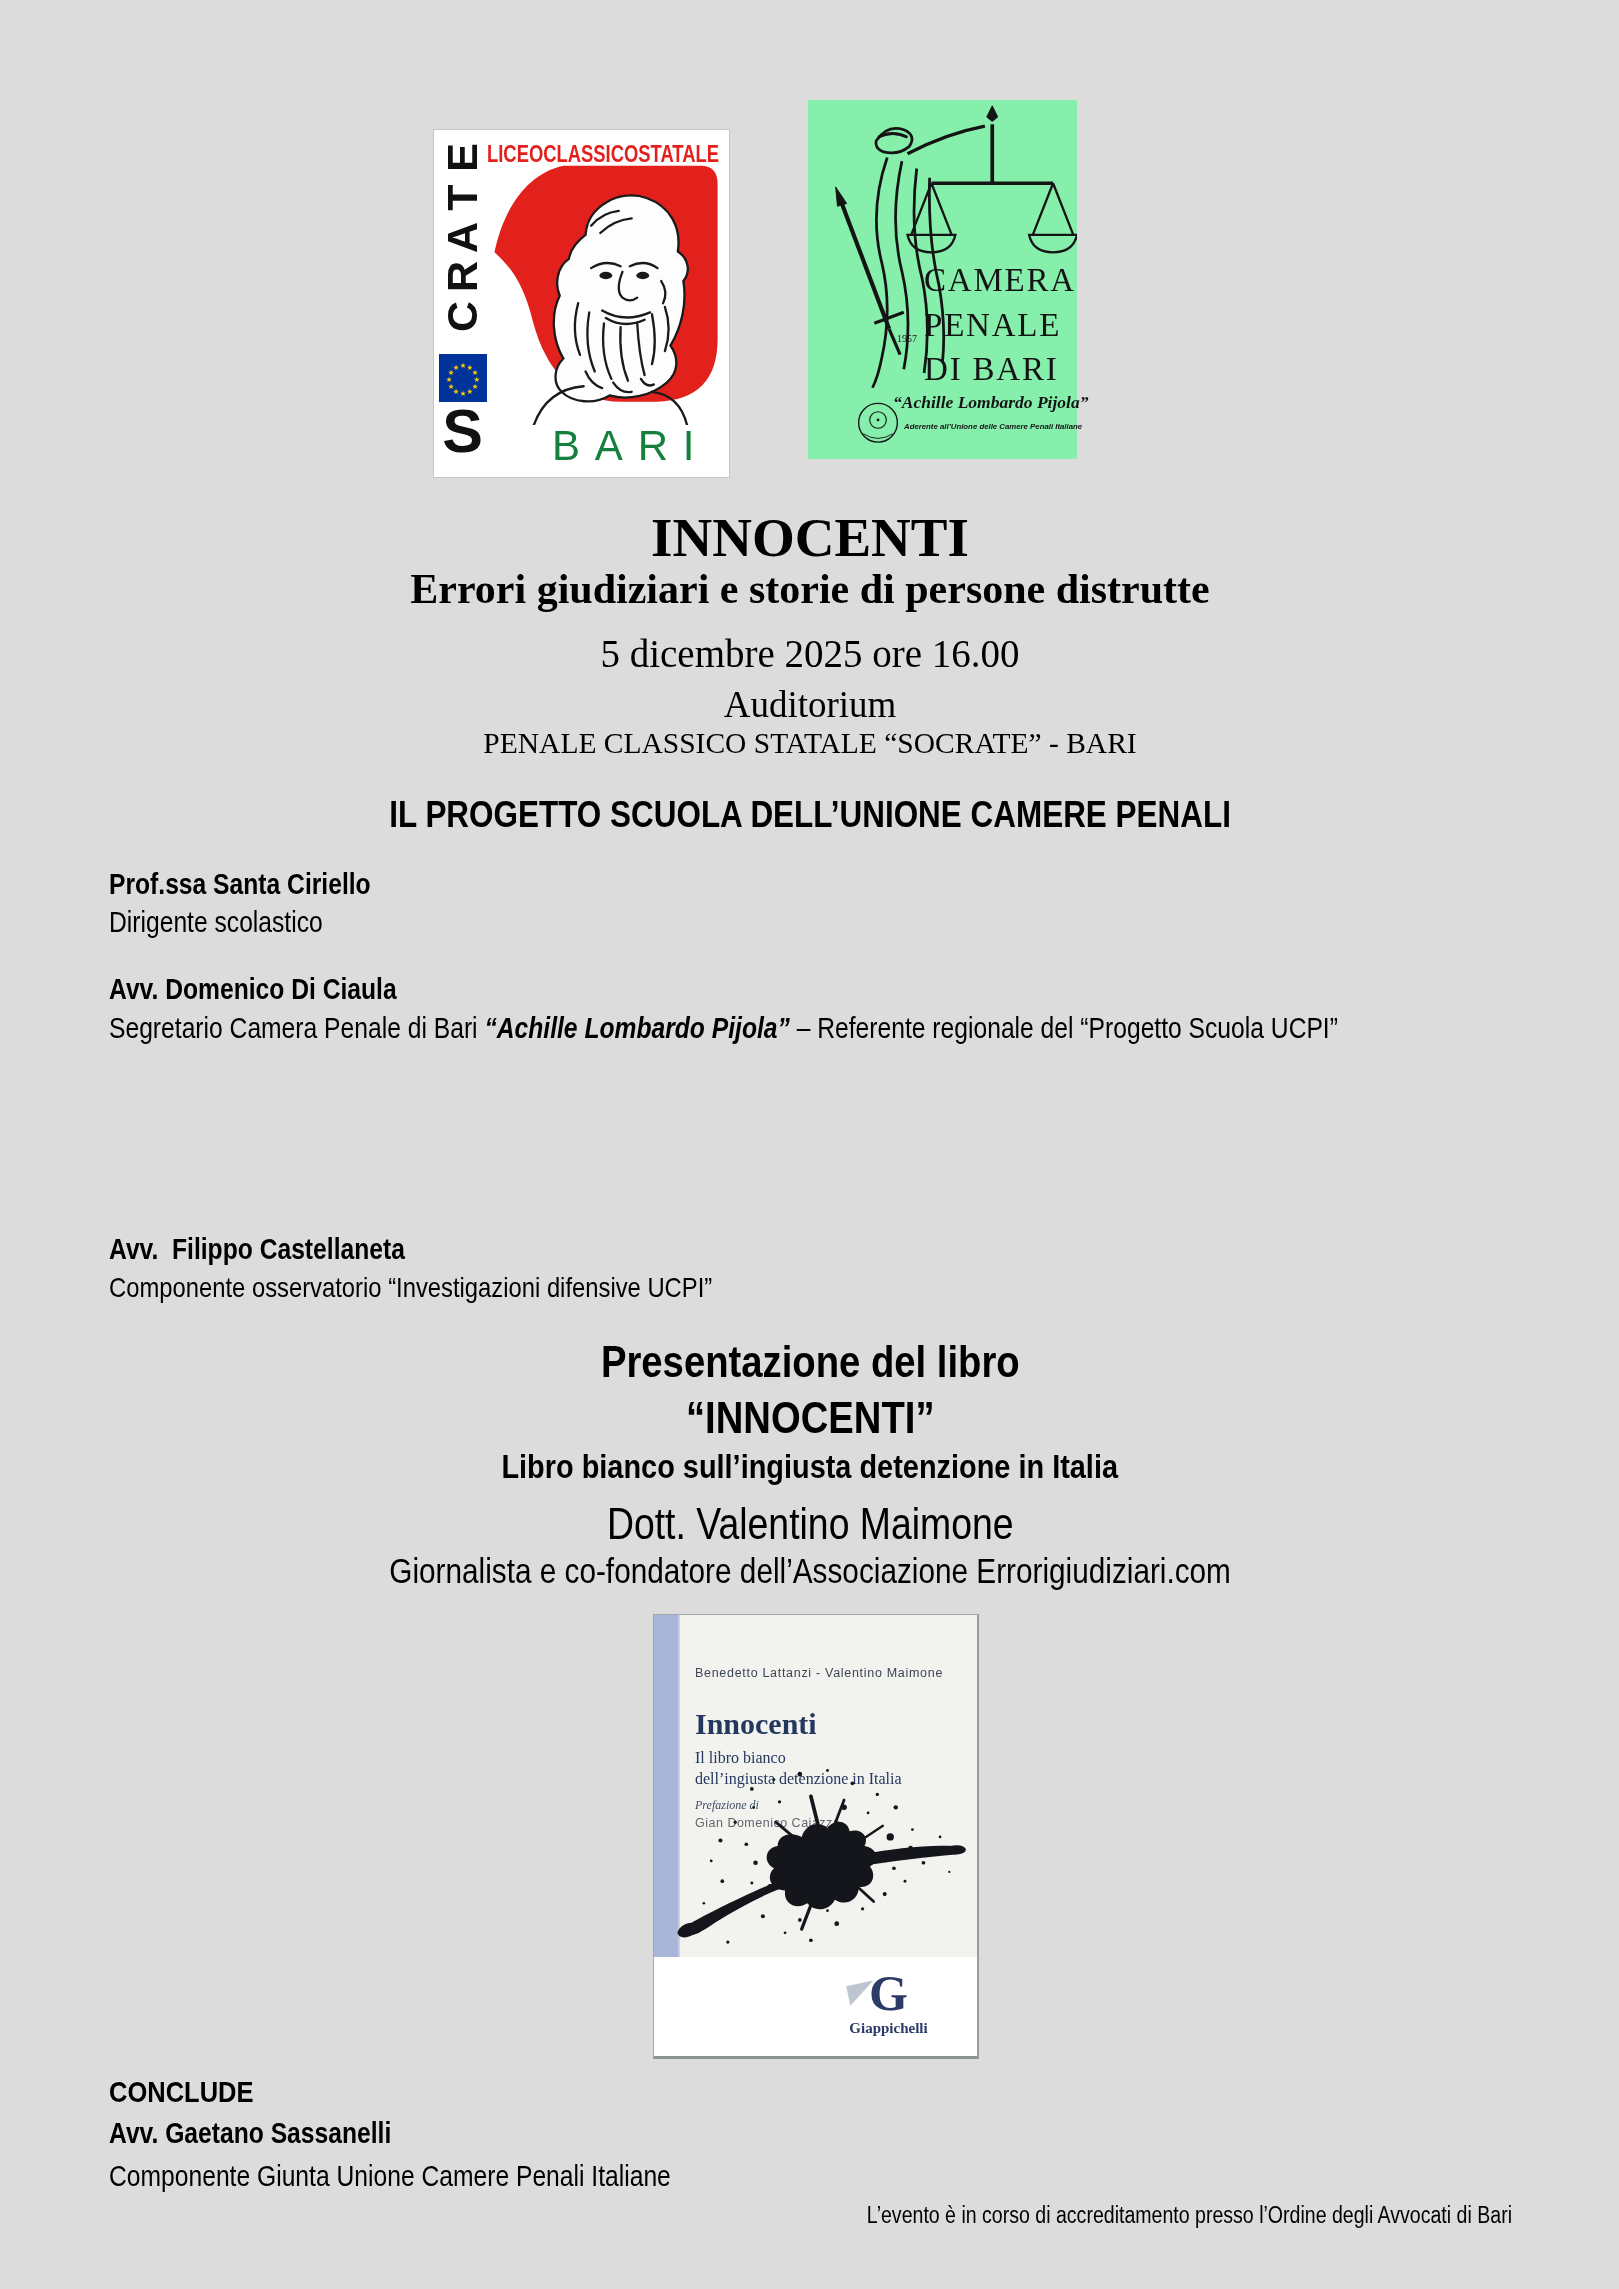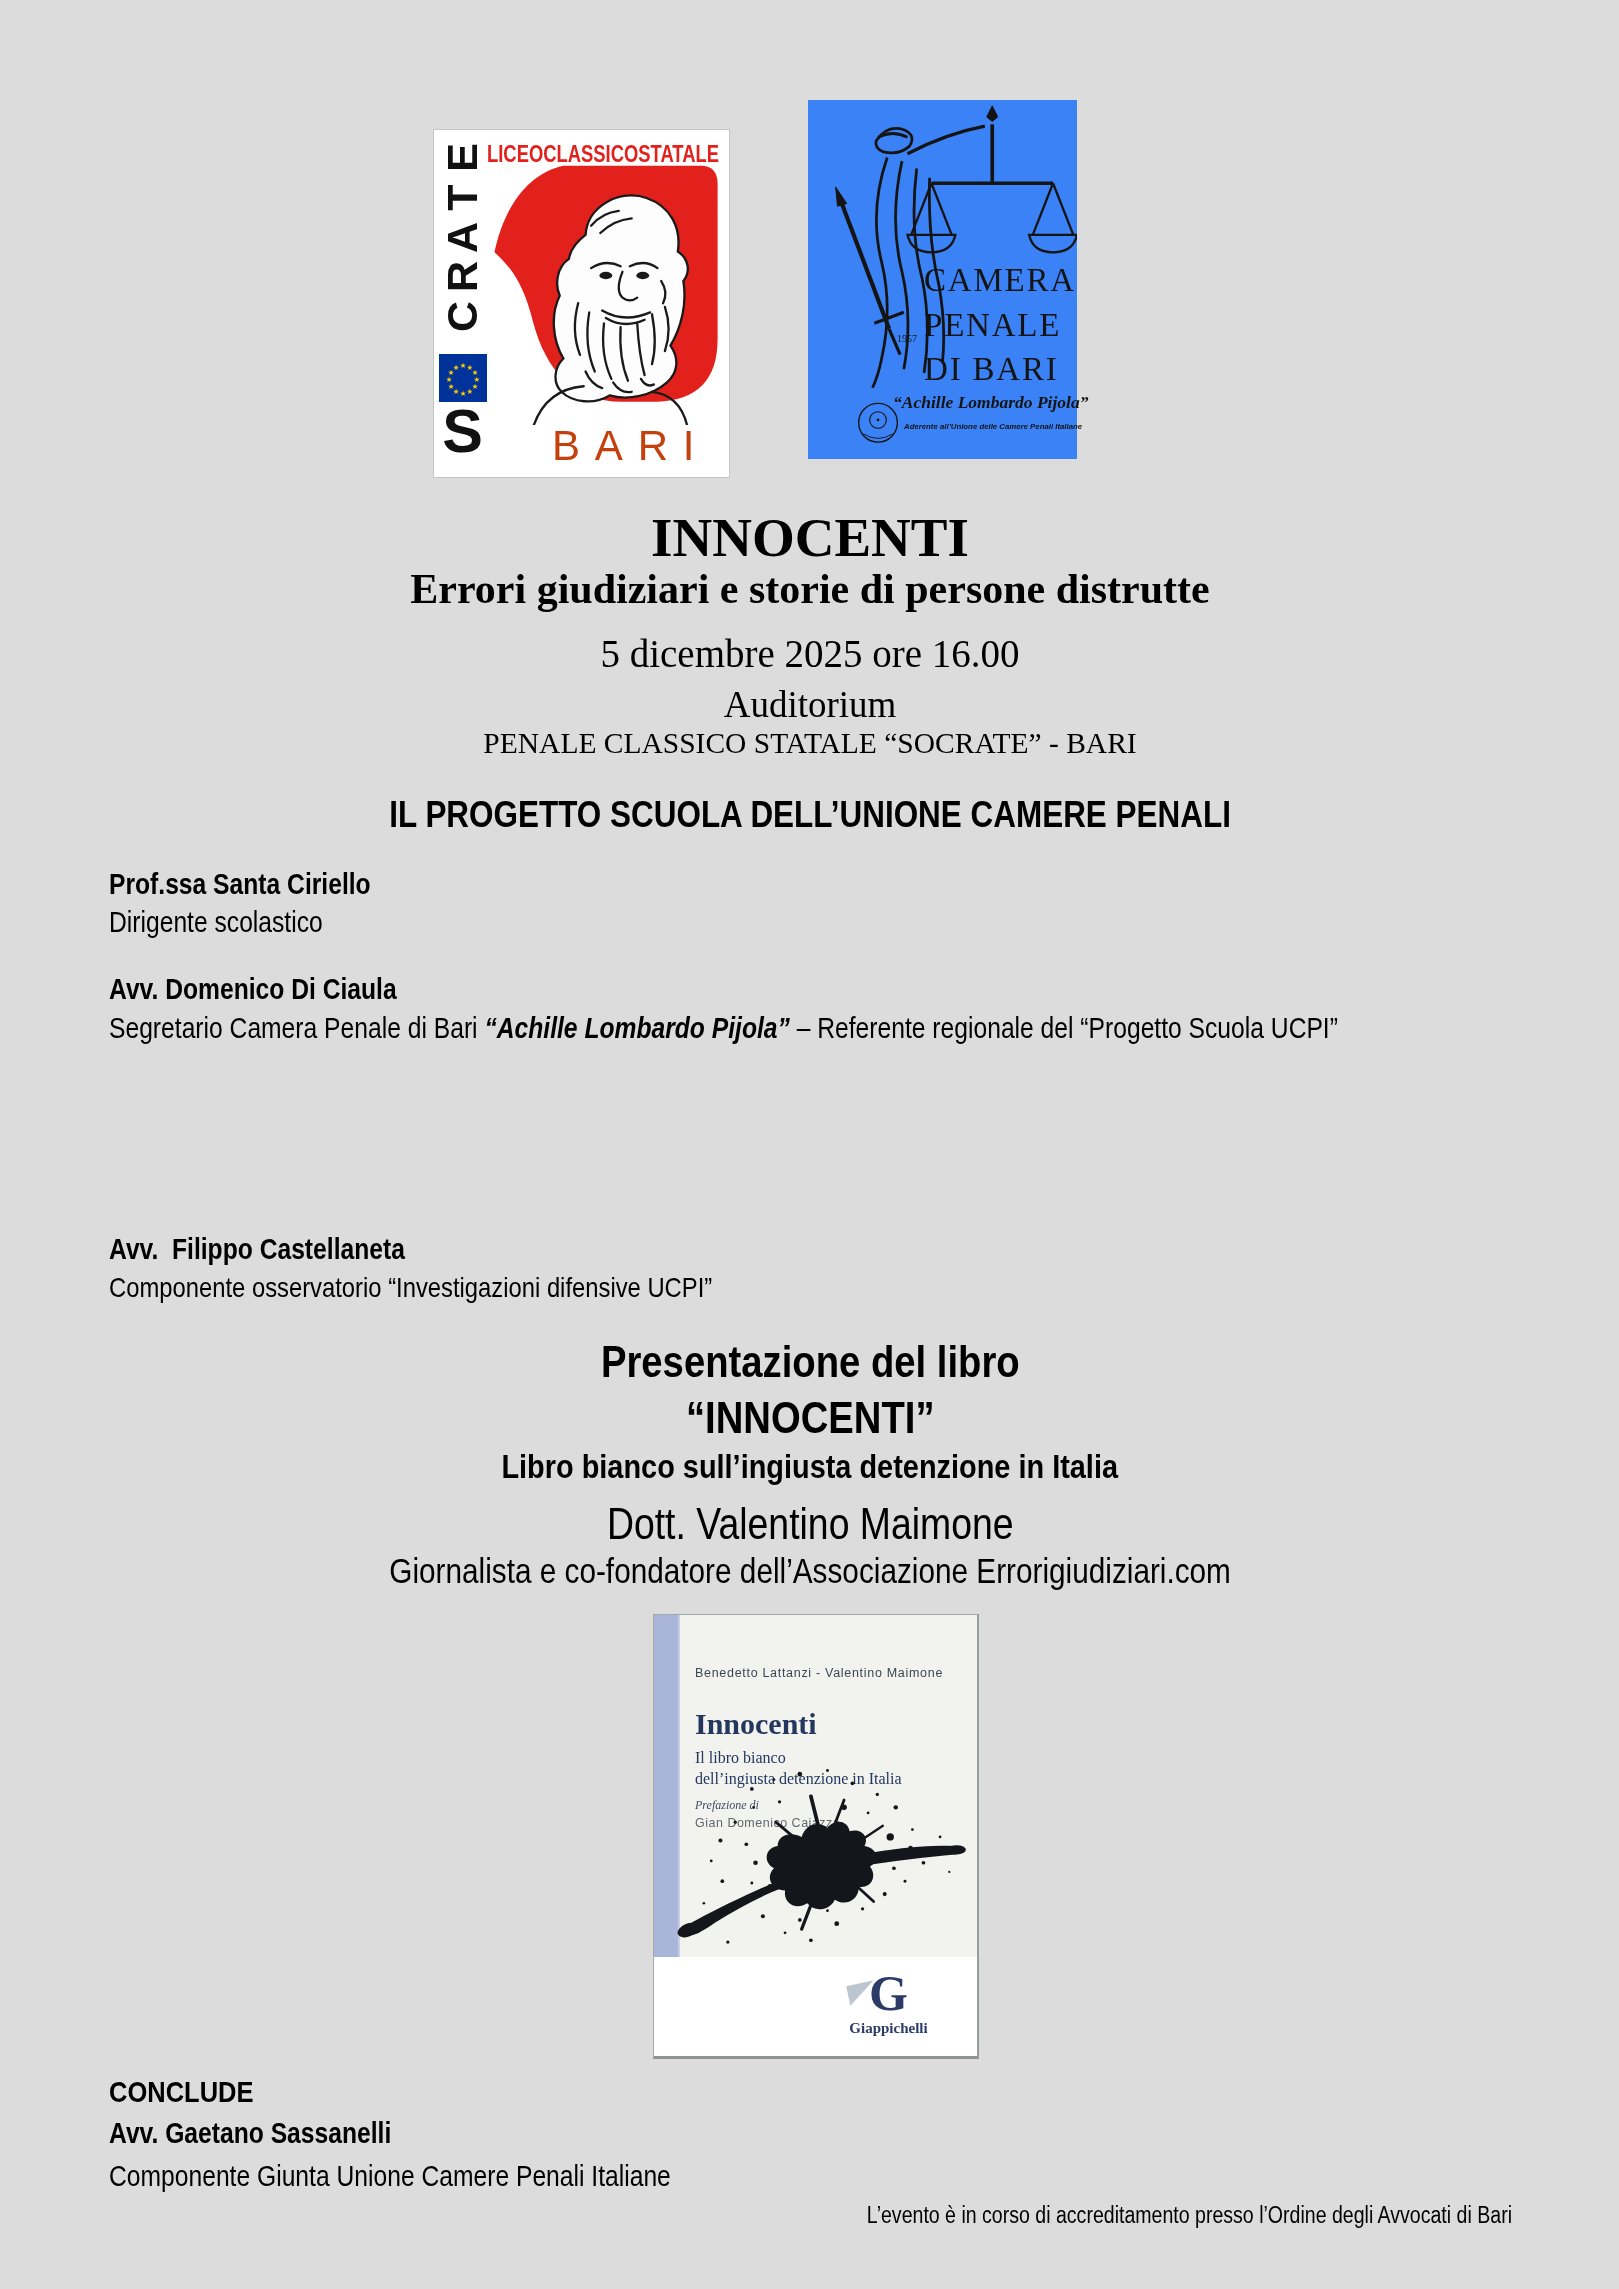--- a/index.html
+++ b/index.html
@@ -19,23 +19,23 @@
   .logo-socrate{left:433px;top:129px;width:295px;height:347px;background:#ffffff;
                 border:0.9px solid #c4c6c4;}
   .soc-word-top{position:absolute;left:53px;top:11px;color:#e3211c;font-weight:bold;
                 font-size:23px;white-space:nowrap;transform:scaleX(.8);transform-origin:0 0;}
   .soc-vletter{position:absolute;left:3.7px;width:48px;height:41px;display:flex;
                align-items:center;justify-content:center;font-weight:bold;font-size:43px;
                transform:rotate(-90deg);color:#111;}
   .soc-s{position:absolute;left:3.7px;top:271px;width:50px;text-align:center;
          font-weight:bold;font-size:61px;line-height:1;color:#111;}
   .soc-bari{position:absolute;left:118px;top:292px;font-size:42px;letter-spacing:14.8px;
-            color:#c2410c;}
+            color:#15803d;}
   
-  .logo-camera{left:808px;top:100px;width:269px;height:359px;background:#3b82f6;}
+  .logo-camera{left:808px;top:100px;width:269px;height:359px;background:#86efac;}
   .cam-t{position:absolute;left:116px;font-family:"Liberation Serif",serif;
          font-size:33px;letter-spacing:1.8px;color:#141414;white-space:nowrap;}
   .cam-year{position:absolute;left:89px;top:233px;font-family:Liberation Serif, serif;
             font-size:10px;color:#141414;}
   .cam-dedication{position:absolute;left:85px;top:292px;width:181px;text-align:center;
             font-family:"Liberation Serif",serif;font-weight:bold;font-style:italic;
             font-size:17.5px;color:#141414;white-space:nowrap;}
   .cam-affil{position:absolute;left:96px;top:322px;width:171px;
             font-family:Liberation Sans, sans-serif;font-weight:bold;font-style:italic;
             font-size:7.8px;color:#141414;white-space:nowrap;}

